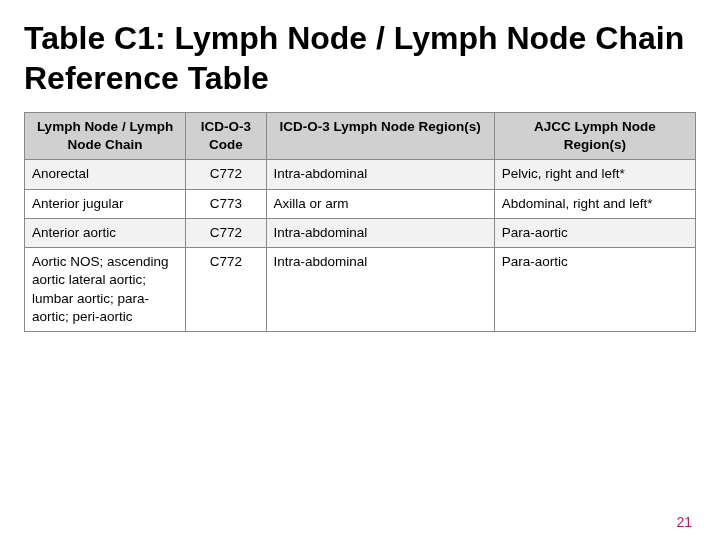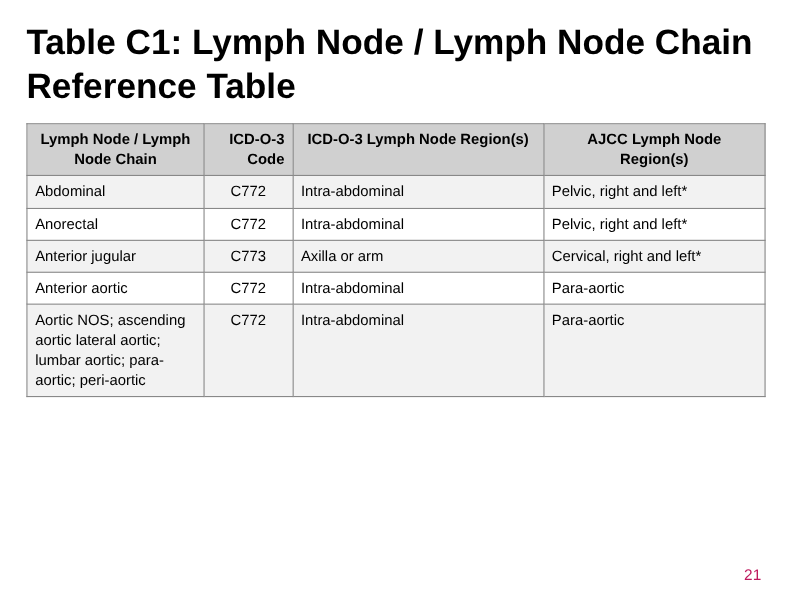--- a/index.html
+++ b/index.html
@@ -37,21 +37,21 @@
       background: #d0d0d0;
       font-weight: bold;
     }
     tbody tr:nth-child(odd) {
       background: #f2f2f2;
     }
     tbody tr:nth-child(even) {
       background: #ffffff;
     }
     .col-lymph { width: 24%; }
-    .col-code  { width: 12%; text-align: right; }
+    .col-code  { width: 12%; text-align: center; }
     .col-region{ width: 34%; }
     .col-ajcc  { width: 30%; }
     td.code-cell { text-align: center; }
     .page-number {
       position: absolute;
       bottom: 10px;
       right: 28px;
       font-size: 14px;
       color: #be185d;
     }
@@ -65,37 +65,31 @@
   <table>
     <thead>
       <tr>
         <th class="col-lymph">Lymph Node / Lymph Node Chain</th>
         <th class="col-code">ICD-O-3 Code</th>
         <th class="col-region">ICD-O-3 Lymph Node Region(s)</th>
         <th class="col-ajcc">AJCC Lymph Node Region(s)</th>
       </tr>
     </thead>
     <tbody id="table-body">
-    <tr>
-          <td class="col-lymph">Abdominal</td>
-          <td class="col-code code-cell">C772</td>
-          <td class="col-region">Intra-abdominal</td>
-          <td class="col-ajcc">Pelvic, right and left*</td>
-        </tr>
         <tr>
           <td class="col-lymph">Anorectal</td>
           <td class="col-code code-cell">C772</td>
           <td class="col-region">Intra-abdominal</td>
           <td class="col-ajcc">Pelvic, right and left*</td>
         </tr>
         <tr>
           <td class="col-lymph">Anterior jugular</td>
           <td class="col-code code-cell">C773</td>
           <td class="col-region">Axilla or arm</td>
-          <td class="col-ajcc">Cervical, right and left*</td>
+          <td class="col-ajcc">Abdominal, right and left*</td>
         </tr>
         <tr>
           <td class="col-lymph">Anterior aortic</td>
           <td class="col-code code-cell">C772</td>
           <td class="col-region">Intra-abdominal</td>
           <td class="col-ajcc">Para-aortic</td>
         </tr>
         <tr>
           <td class="col-lymph">Aortic NOS; ascending aortic lateral aortic; lumbar aortic; para-aortic; peri-aortic</td>
           <td class="col-code code-cell">C772</td>

